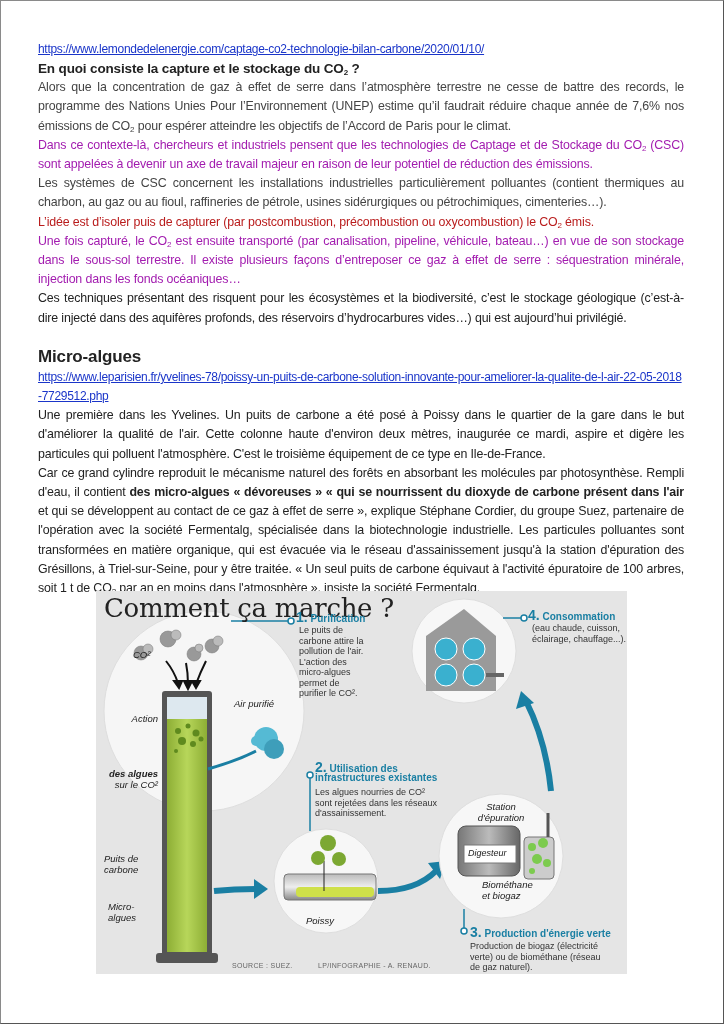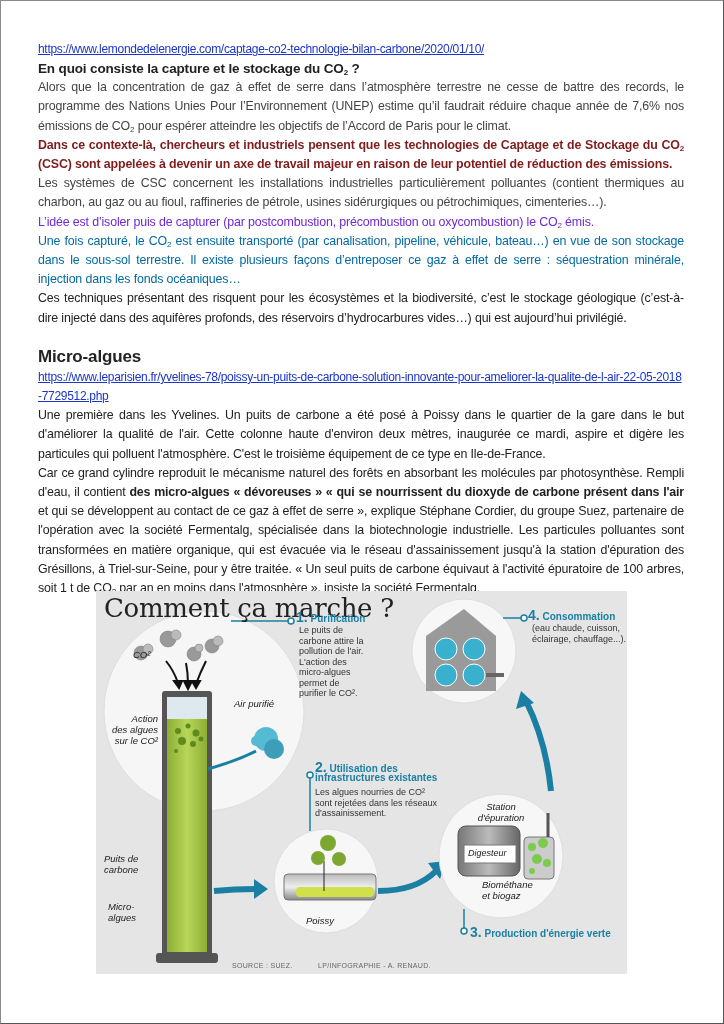--- a/index.html
+++ b/index.html
@@ -40,24 +40,24 @@
 </head>
 <body>
 
 <div class="page">
   <div class="content">
     
     <a class="url" href="#">https://www.lemondedelenergie.com/captage-co2-technologie-bilan-carbone/2020/01/10/</a>
     <h2 class="sub"><span>En quoi consiste la capture et le stockage du CO</span><sub>2</sub><span> ?</span></h2>
     <div id="s1paras">
         <p style="color: rgb(68, 68, 68);"><span>Alors que la concentration de gaz à effet de serre dans l’atmosphère terrestre ne cesse de battre des records, le programme des Nations Unies Pour l’Environnement (UNEP) estime qu’il faudrait réduire chaque année de 7,6% nos émissions de CO</span><sub>2</sub><span> pour espérer atteindre les objectifs de l’Accord de Paris pour le climat.</span></p>
-        <p style="color: #7f1d1d; font-weight: bold;"><span>Dans ce contexte-là, chercheurs et industriels pensent que les technologies de Captage et de Stockage du CO</span><sub>2</sub><span> (CSC) sont appelées à devenir un axe de travail majeur en raison de leur potentiel de réduction des émissions.</span></p>
+        <p style="color: #a21caf;"><span>Dans ce contexte-là, chercheurs et industriels pensent que les technologies de Captage et de Stockage du CO</span><sub>2</sub><span> (CSC) sont appelées à devenir un axe de travail majeur en raison de leur potentiel de réduction des émissions.</span></p>
         <p style="color: rgb(68, 68, 68);"><span>Les systèmes de CSC concernent les installations industrielles particulièrement polluantes (contient thermiques au charbon, au gaz ou au fioul, raffineries de pétrole, usines sidérurgiques ou pétrochimiques, cimenteries…).</span><sub></sub><span></span></p>
-        <p style="color: #6d28d9;"><span>L’idée est d’isoler puis de capturer (par postcombustion, précombustion ou oxycombustion) le CO</span><sub>2</sub><span> émis.</span></p>
-        <p style="color: #0369a1;"><span>Une fois capturé, le CO</span><sub>2</sub><span> est ensuite transporté (par canalisation, pipeline, véhicule, bateau…) en vue de son stockage dans le sous-sol terrestre. Il existe plusieurs façons d’entreposer ce gaz à effet de serre : séquestration minérale, injection dans les fonds océaniques…</span></p>
+        <p style="color: #b91c1c;"><span>L’idée est d’isoler puis de capturer (par postcombustion, précombustion ou oxycombustion) le CO</span><sub>2</sub><span> émis.</span></p>
+        <p style="color: #a21caf;"><span>Une fois capturé, le CO</span><sub>2</sub><span> est ensuite transporté (par canalisation, pipeline, véhicule, bateau…) en vue de son stockage dans le sous-sol terrestre. Il existe plusieurs façons d’entreposer ce gaz à effet de serre : séquestration minérale, injection dans les fonds océaniques…</span></p>
         <p style="color: rgb(34, 34, 34);"><span>Ces techniques présentant des risquent pour les écosystèmes et la biodiversité, c’est le stockage géologique (c’est-à-dire injecté dans des aquifères profonds, des réservoirs d’hydrocarbures vides…) qui est aujourd’hui privilégié.</span><sub></sub><span></span></p>
       </div>
 
     
     <h1 class="sec">Micro-algues</h1>
     <a class="url" href="#" style="word-break:break-all;">https://www.leparisien.fr/yvelines-78/poissy-un-puits-de-carbone-solution-innovante-pour-ameliorer-la-qualite-de-l-air-22-05-2018-7729512.php</a>
     <p style="color:#222;">Une première dans les Yvelines. Un puits de carbone a été posé à Poissy dans le quartier de la gare dans le but d'améliorer la qualité de l'air. Cette colonne haute d'environ deux mètres, inaugurée ce mardi, aspire et digère les particules qui polluent l'atmosphère. C'est le troisième équipement de ce type en Ile-de-France.</p>
     <p style="color:#222;"><span>Car ce grand cylindre reproduit le mécanisme naturel des forêts en absorbant les molécules par photosynthèse. Rempli d'eau, il contient </span><b>des micro-algues « dévoreuses » « qui se nourrissent du dioxyde de carbone présent dans l'air</b><span> et qui se développent au contact de ce gaz à effet de serre », explique Stéphane Cordier, du groupe Suez, partenaire de l'opération avec la société Fermentalg, spécialisée dans la biotechnologie industrielle. Les particules polluantes sont transformées en matière organique, qui est évacuée via le réseau d'assainissement jusqu'à la station d'épuration des Grésillons, à Triel-sur-Seine, pour y être traitée. « Un seul puits de carbone équivaut à l'activité épuratoire de 100 arbres, soit 1 t de CO</span><sub>2</sub><span> par an en moins dans l'atmosphère », insiste la société Fermentalg.</span></p>
   </div>
 
@@ -182,21 +182,21 @@
 
       <line x1="407" y1="27" x2="425" y2="27" stroke="#1a7fa3" stroke-width="1.5"></line>
       <circle cx="428" cy="27" r="3" fill="#fff" stroke="#1a7fa3" stroke-width="1.5"></circle>
     </svg>
 
     <div class="title">Comment ça marche ?</div>
 
     <div class="it" style="left:37px;top:58px;">CO²</div>
     <div class="it" style="left:12px;top:122px;text-align:right;width:50px;">
       <div>Action</div>
-      <div style="font-weight:normal;">des algues</div>
+      <div style="font-weight:bold;margin-top:44px;">des algues</div>
       <div>sur le CO²</div>
     </div>
     <div class="it" style="left:138px;top:107px;">Air purifié</div>
     <div class="it" style="left:8px;top:262px;">
       <div>Puits de</div>
       <div>carbone</div>
     </div>
     <div class="it" style="left:12px;top:310px;">
       <div>Micro-</div>
       <div>algues</div>
@@ -224,20 +224,25 @@
     </div>
 
     <div class="step" style="left:219px;top:172px;line-height:9px;"><span class="num">2.</span> <span>Utilisation des</span><br><span>infrastructures existantes</span></div>
     <div class="txt" style="left:219px;top:196px;">
       <div>Les algues nourries de CO²</div>
       <div>sont rejetées dans les réseaux</div>
       <div>d'assainissement.</div>
     </div>
 
     <div class="step" style="left:374px;top:333px;"><span class="num">3.</span> <span>Production d'énergie verte</span></div>
+    <div class="txt" style="left:374px;top:350px;">
+      <div>Production de biogaz (électricité</div>
+      <div>verte) ou de biométhane (réseau</div>
+      <div>de gaz naturel).</div>
+    </div>
 
     <div class="step" style="left:432px;top:16px;"><span class="num">4.</span> <span>Consommation</span></div>
     <div class="txt" style="left:436px;top:32px;">
       <div>(eau chaude, cuisson,</div>
       <div>éclairage, chauffage...).</div>
     </div>
 
     <div class="credit" style="left:136px;top:371px;">SOURCE : SUEZ.</div>
     <div class="credit" style="left:222px;top:371px;">LP/INFOGRAPHIE - A. RENAUD.</div>
   </div>

